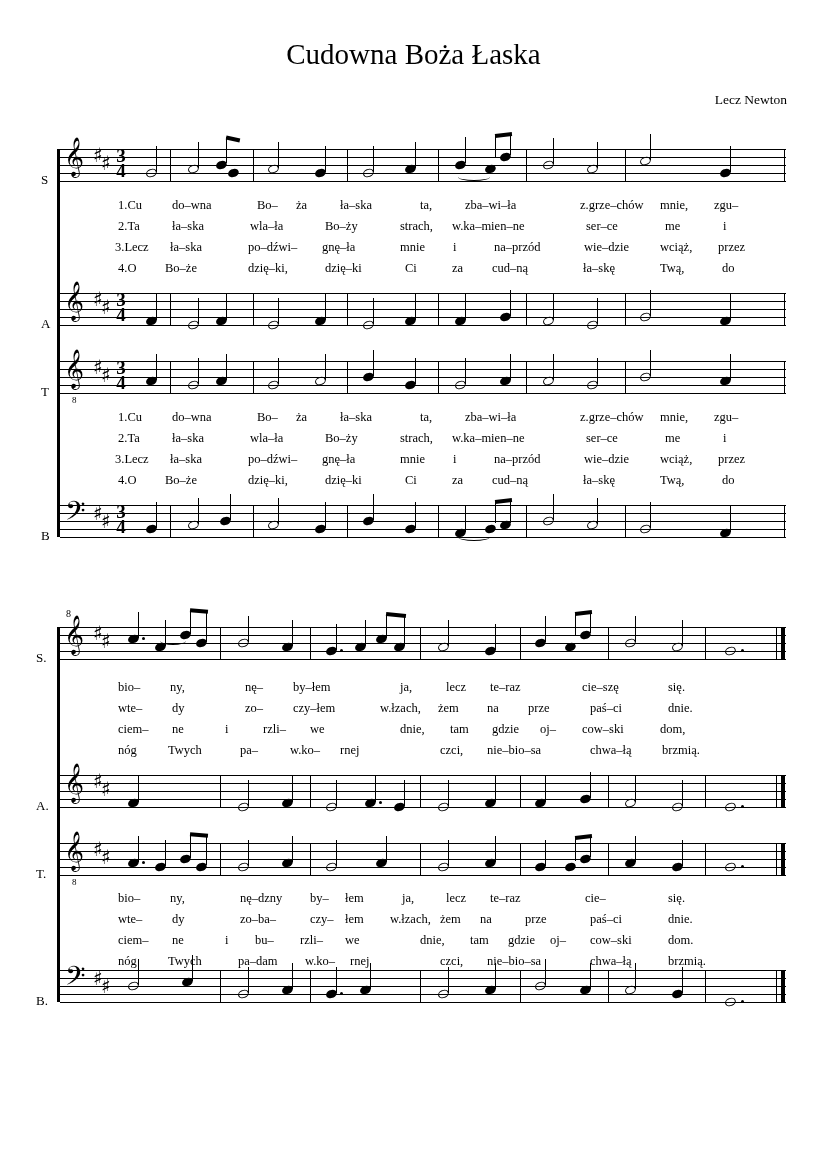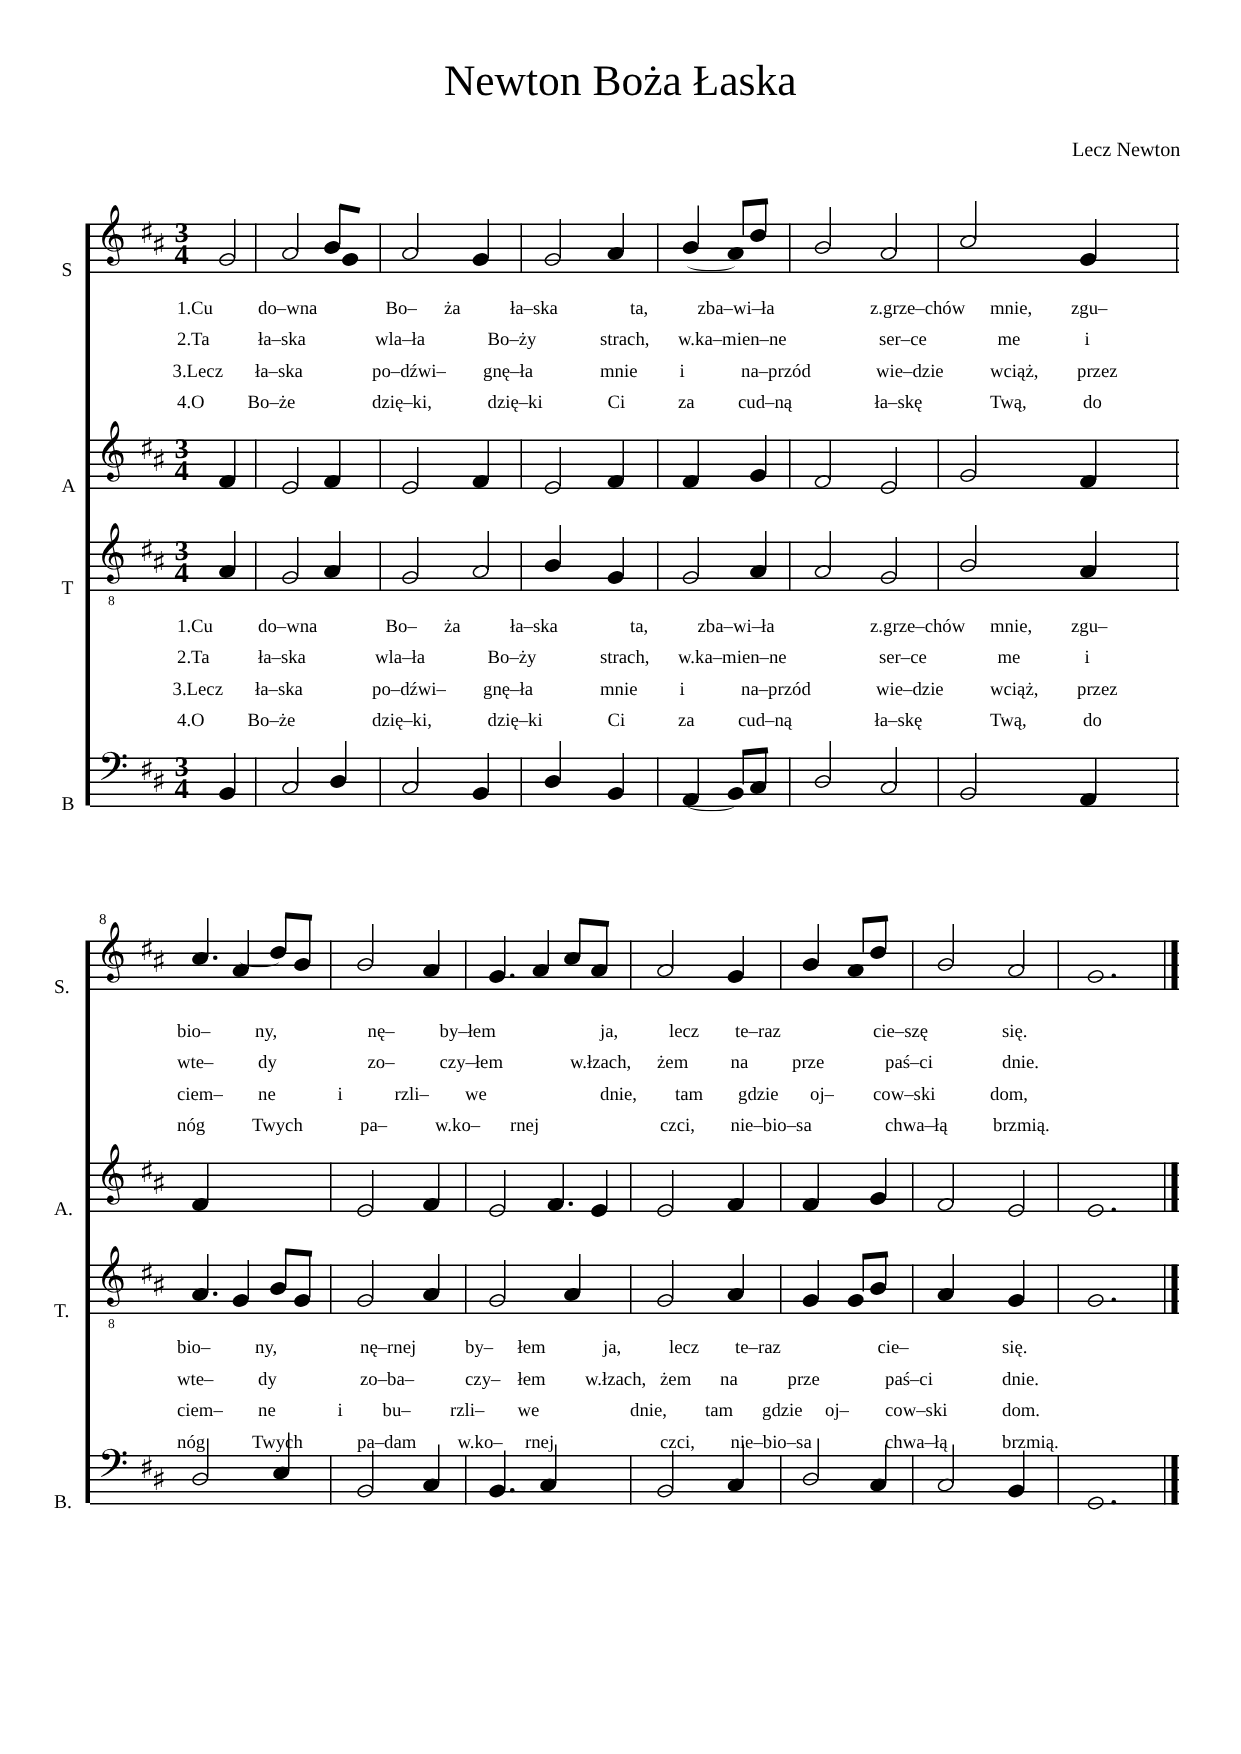--- a/index.html
+++ b/index.html
@@ -51,21 +51,21 @@
   .lyricline{position:absolute;font-size:12.5px;font-family:"Liberation Serif",serif;white-space:nowrap;}
   .lyricline span{position:absolute;}
 
   .measnum{position:absolute;font-size:10px;font-family:"Liberation Serif",serif;}
 </style>
 </head>
 <body>
 
 <div class="page">
 
-  <div class="title">Newton Boża Łaska</div>
+  <div class="title">Cudowna Boża Łaska</div>
   <div class="composer">Lecz Newton</div>
 
   <div class="system" style="top:0;">
 
     <div class="sysbrace" style="left:57px;top:149px;height:388px;"></div>
 
     <div class="staff" style="top:149px;">
       <div class="ln"></div>
         <div class="ln"></div>
         <div class="ln"></div>
@@ -616,21 +616,21 @@
       <div class="nh open" style="left:665px;top:20px;"></div>
       <div class="dot" style="left:681px;top:22px;"></div>
       <div class="endbar-thin" style="left:716px;top:0;"></div>
       <div class="endbar-thick" style="left:721px;top:0;"></div>
     </div>
     <span class="vlabel" style="left:36px;top:866px;">T.</span>
 
     <div class="lyricline" style="left:0;top:891px;width:827px;">
       <span style="left:118px;">bio–</span>
       <span style="left:170px;">ny,</span>
-      <span style="left:240px;">nę–rnej</span>
+      <span style="left:240px;">nę–dzny</span>
       <span style="left:310px;">by–</span>
       <span style="left:345px;">łem</span>
       <span style="left:402px;">ja,</span>
       <span style="left:446px;">lecz</span>
       <span style="left:490px;">te–raz</span>
       <span style="left:585px;">cie–</span>
       <span style="left:668px;">się.</span>
     </div>
     <div class="lyricline" style="left:0;top:912px;width:827px;">
       <span style="left:118px;">wte–</span>

